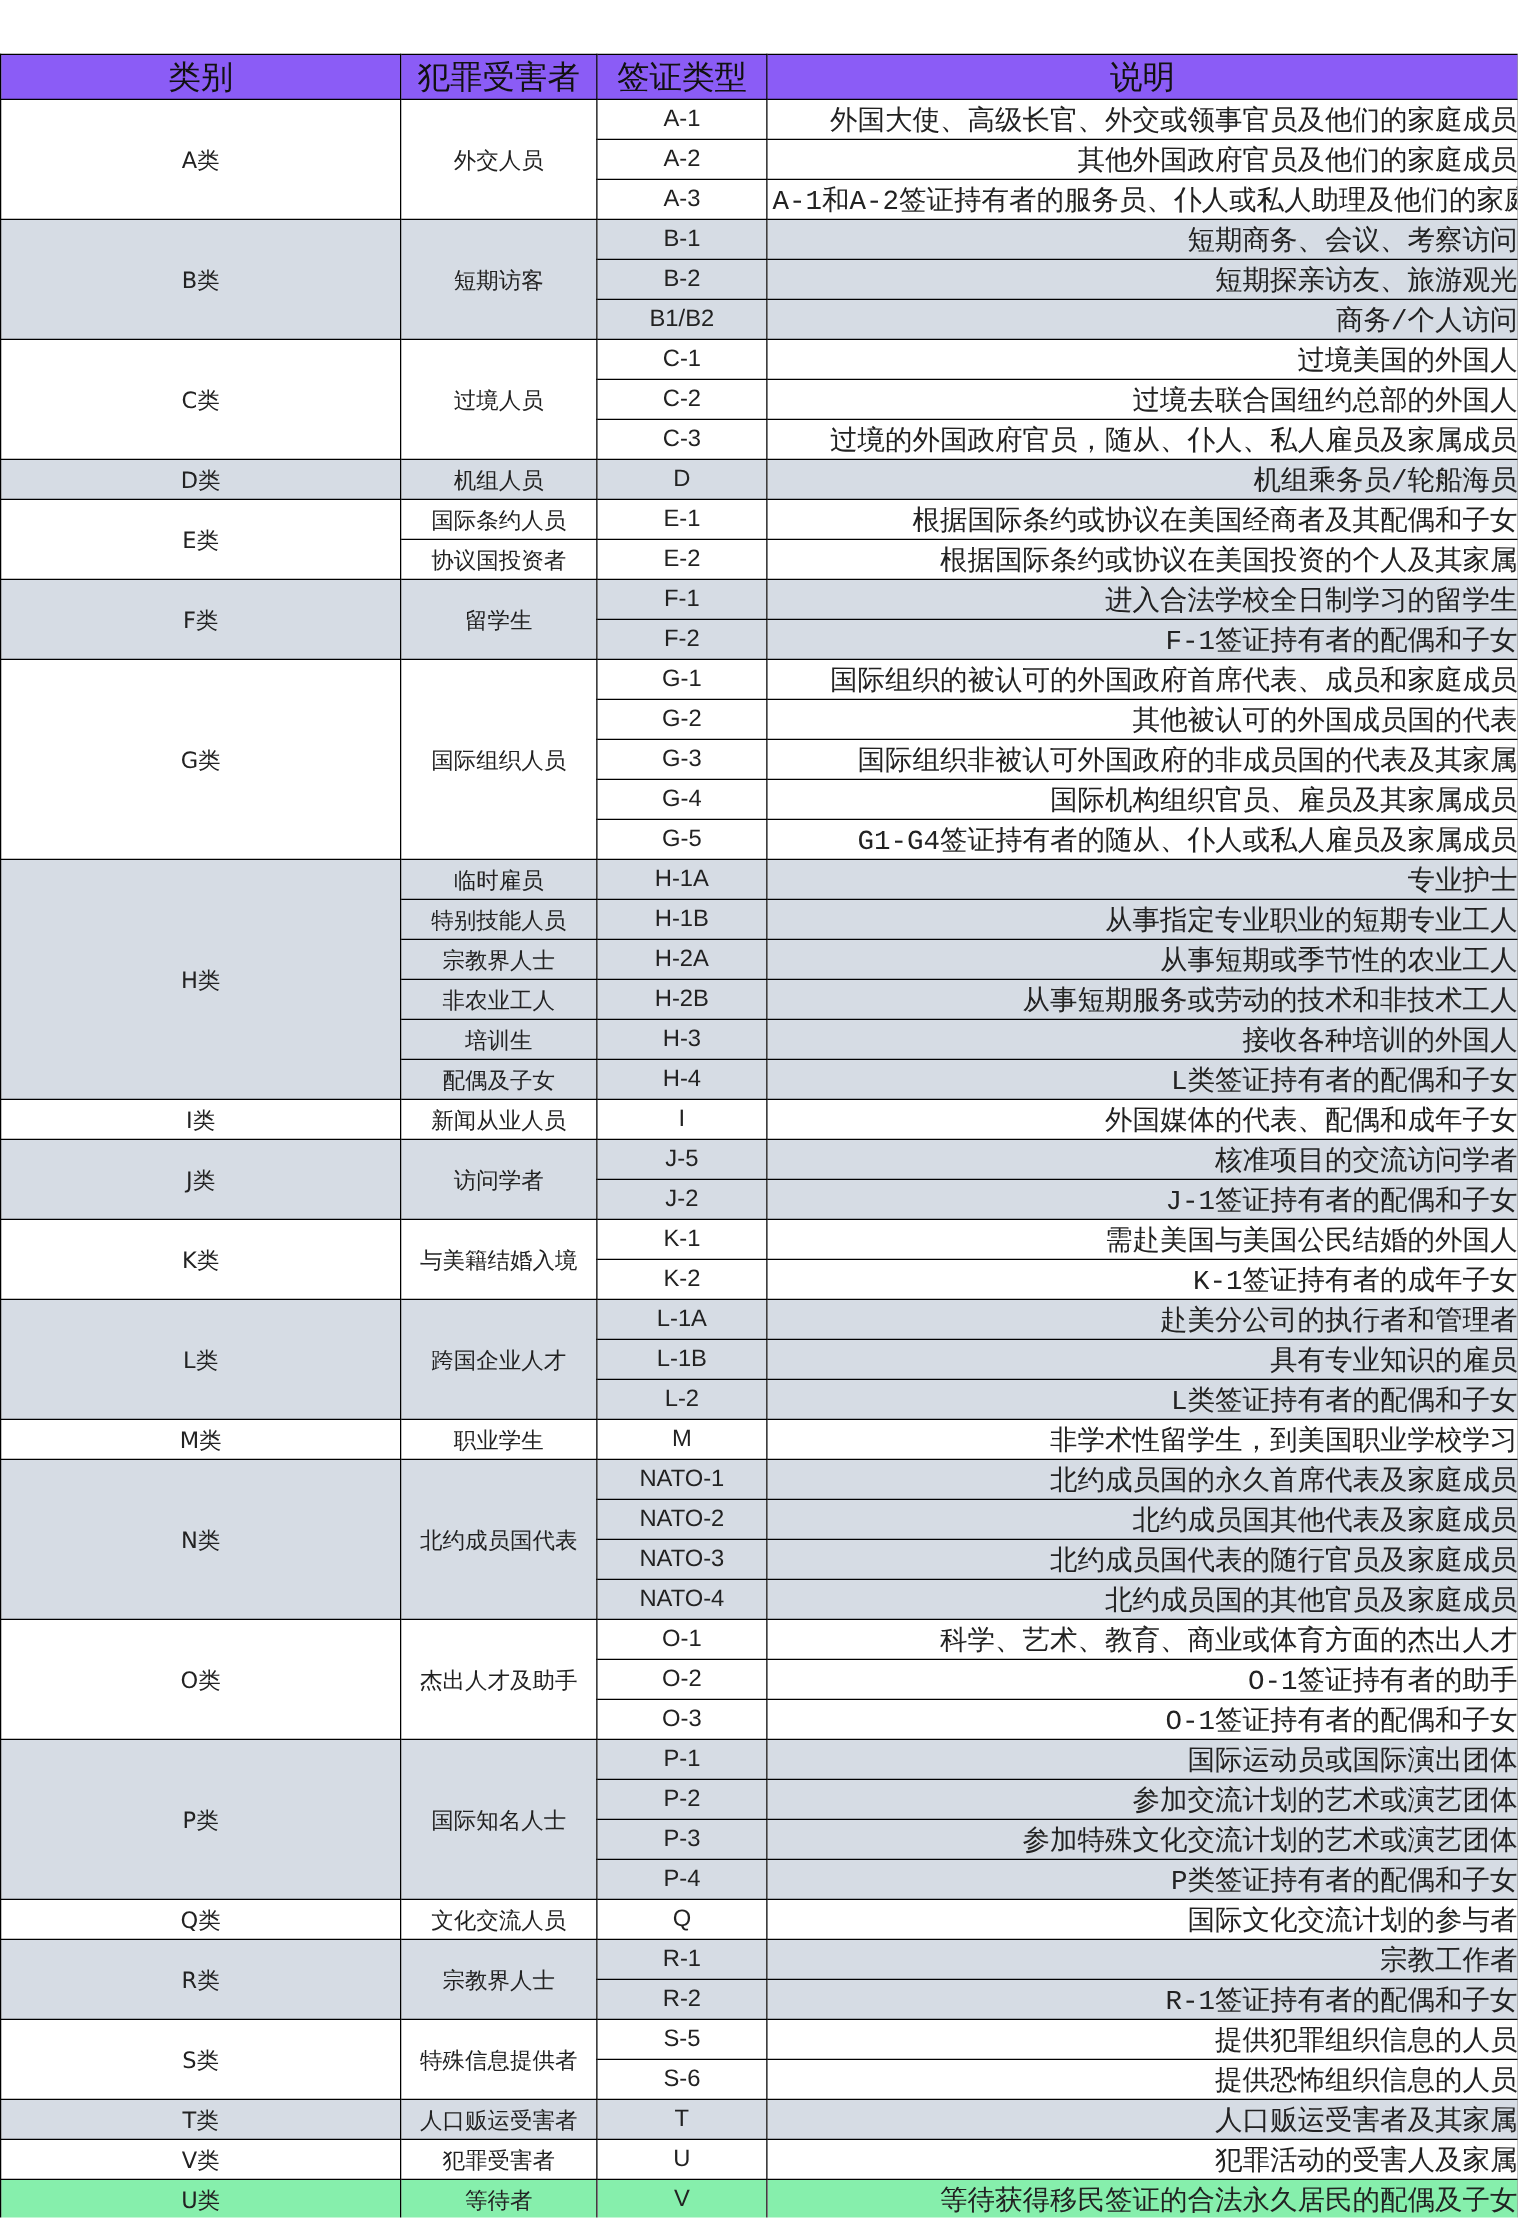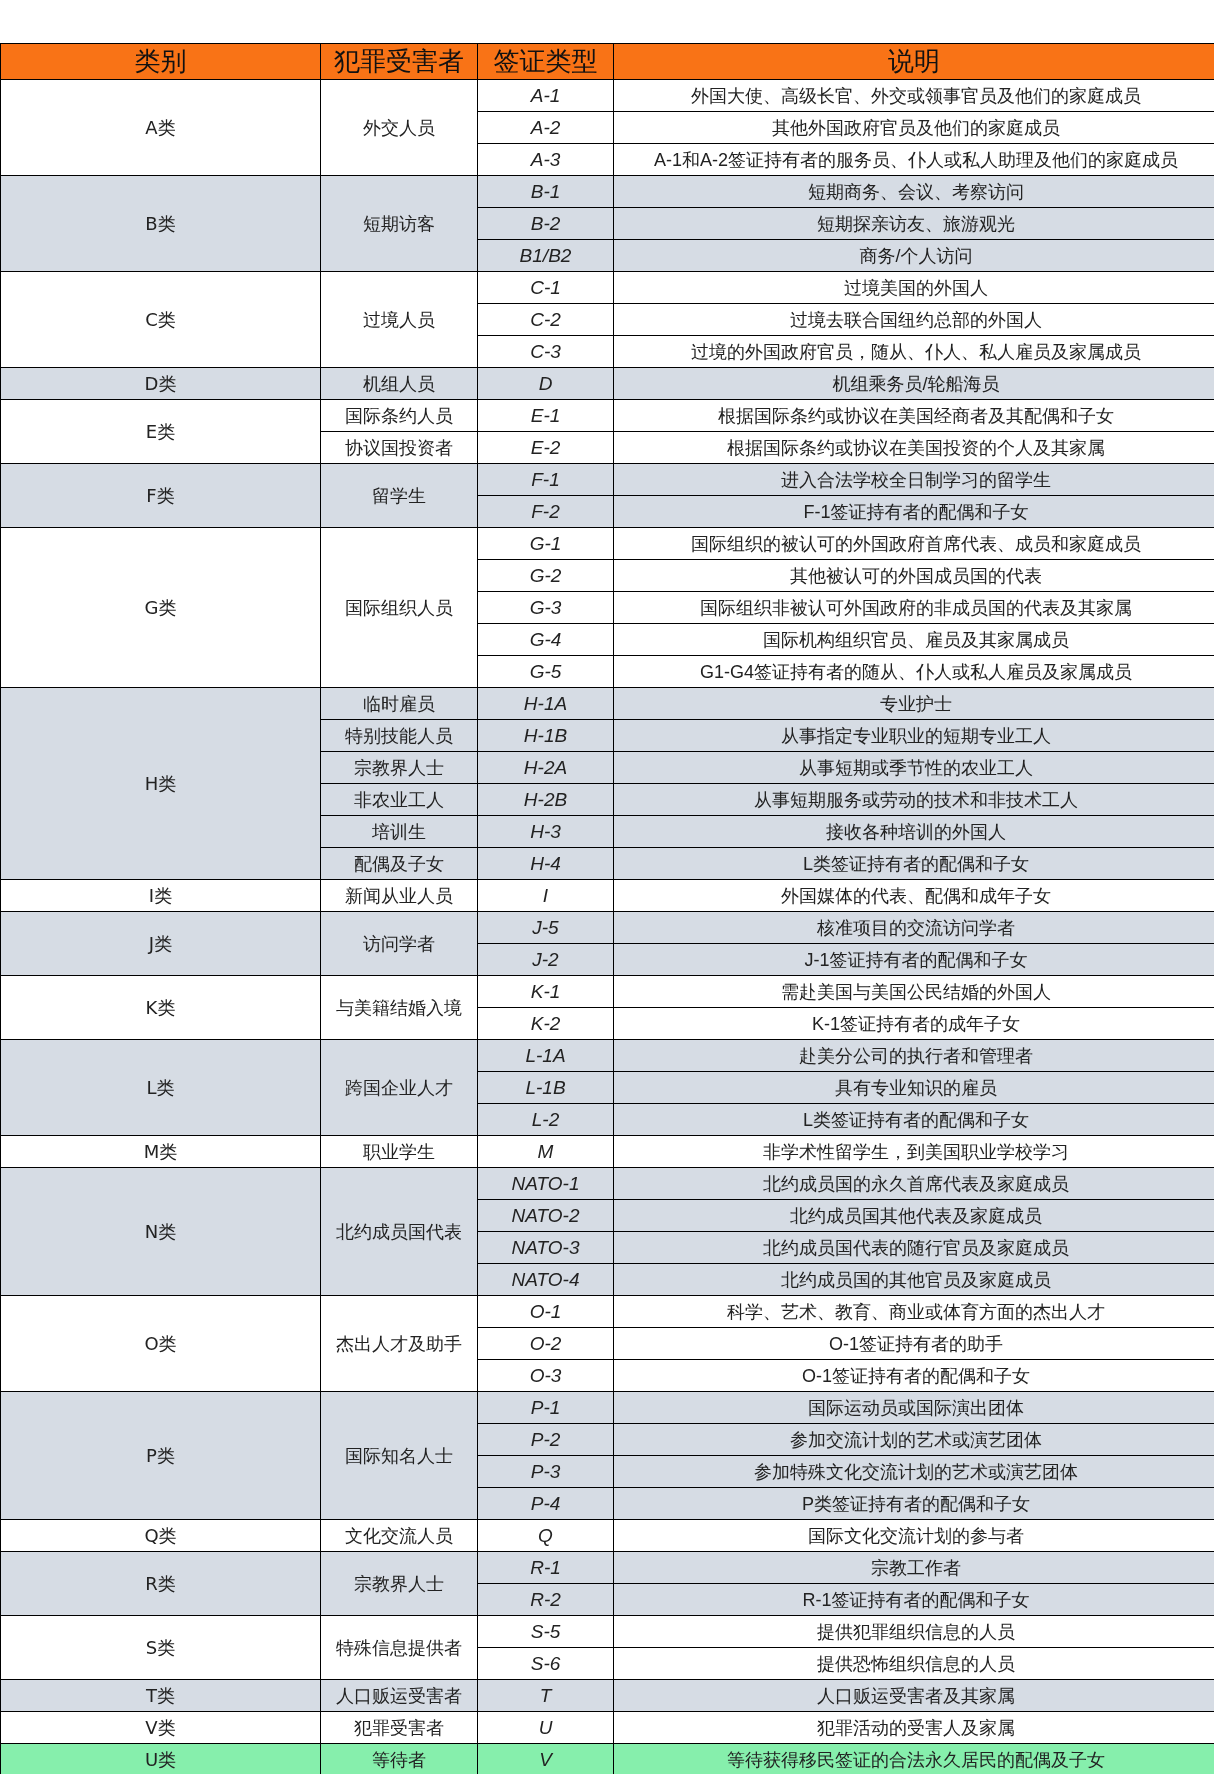--- a/index.html
+++ b/index.html
@@ -19,33 +19,33 @@
   table.grid {
     position: absolute; left: 0; top: 43px;
     width: 1214px; border-collapse: collapse; table-layout: fixed;
   }
   table.grid col.c1 { width: 320px; }
   table.grid col.c2 { width: 157px; }
   table.grid col.c3 { width: 136px; }
   table.grid col.c4 { width: 601px; }
   th {
     height: 32px; padding: 0;
-    background: #f97316; border: 1px solid #000;
+    background: #8b5cf6; border: 1px solid #000;
     font-family: "DejaVu Serif", "Liberation Serif", serif;
     font-size: 26px; font-weight: normal; color: #111;
     text-align: center; vertical-align: middle;
   }
   td {
     height: 31px; padding: 0; border: 1px solid #000;
     font-size: 18px; vertical-align: middle; white-space: nowrap; overflow: hidden;
   }
   td.cat, td.grp, td.code { text-align: center; }
   td.grp { font-family: "DejaVu Serif", "Liberation Serif", serif; font-size: 18px; text-align: center; }
-  td.code { font-family: "Liberation Sans", "DejaVu Sans", sans-serif; font-size: 19px; font-style: italic; }
-  td.desc { text-align: center; padding-left: 4px; font-family: Liberation Sans, sans-serif; font-size: 18px; }
+  td.code { font-family: "Liberation Sans", "DejaVu Sans", sans-serif; font-size: 19px; }
+  td.desc { text-align: right; padding-left: 4px; font-family: Liberation Mono, monospace; font-size: 22px; }
   tr.band td { background: #D6DCE4; }
   tr.plain td { background: #ffffff; }
   tr.gray td { background: #86efac; }
 </style>
 </head>
 <body>
 
 <div class="sheet">
   <table class="grid">
     <colgroup>

